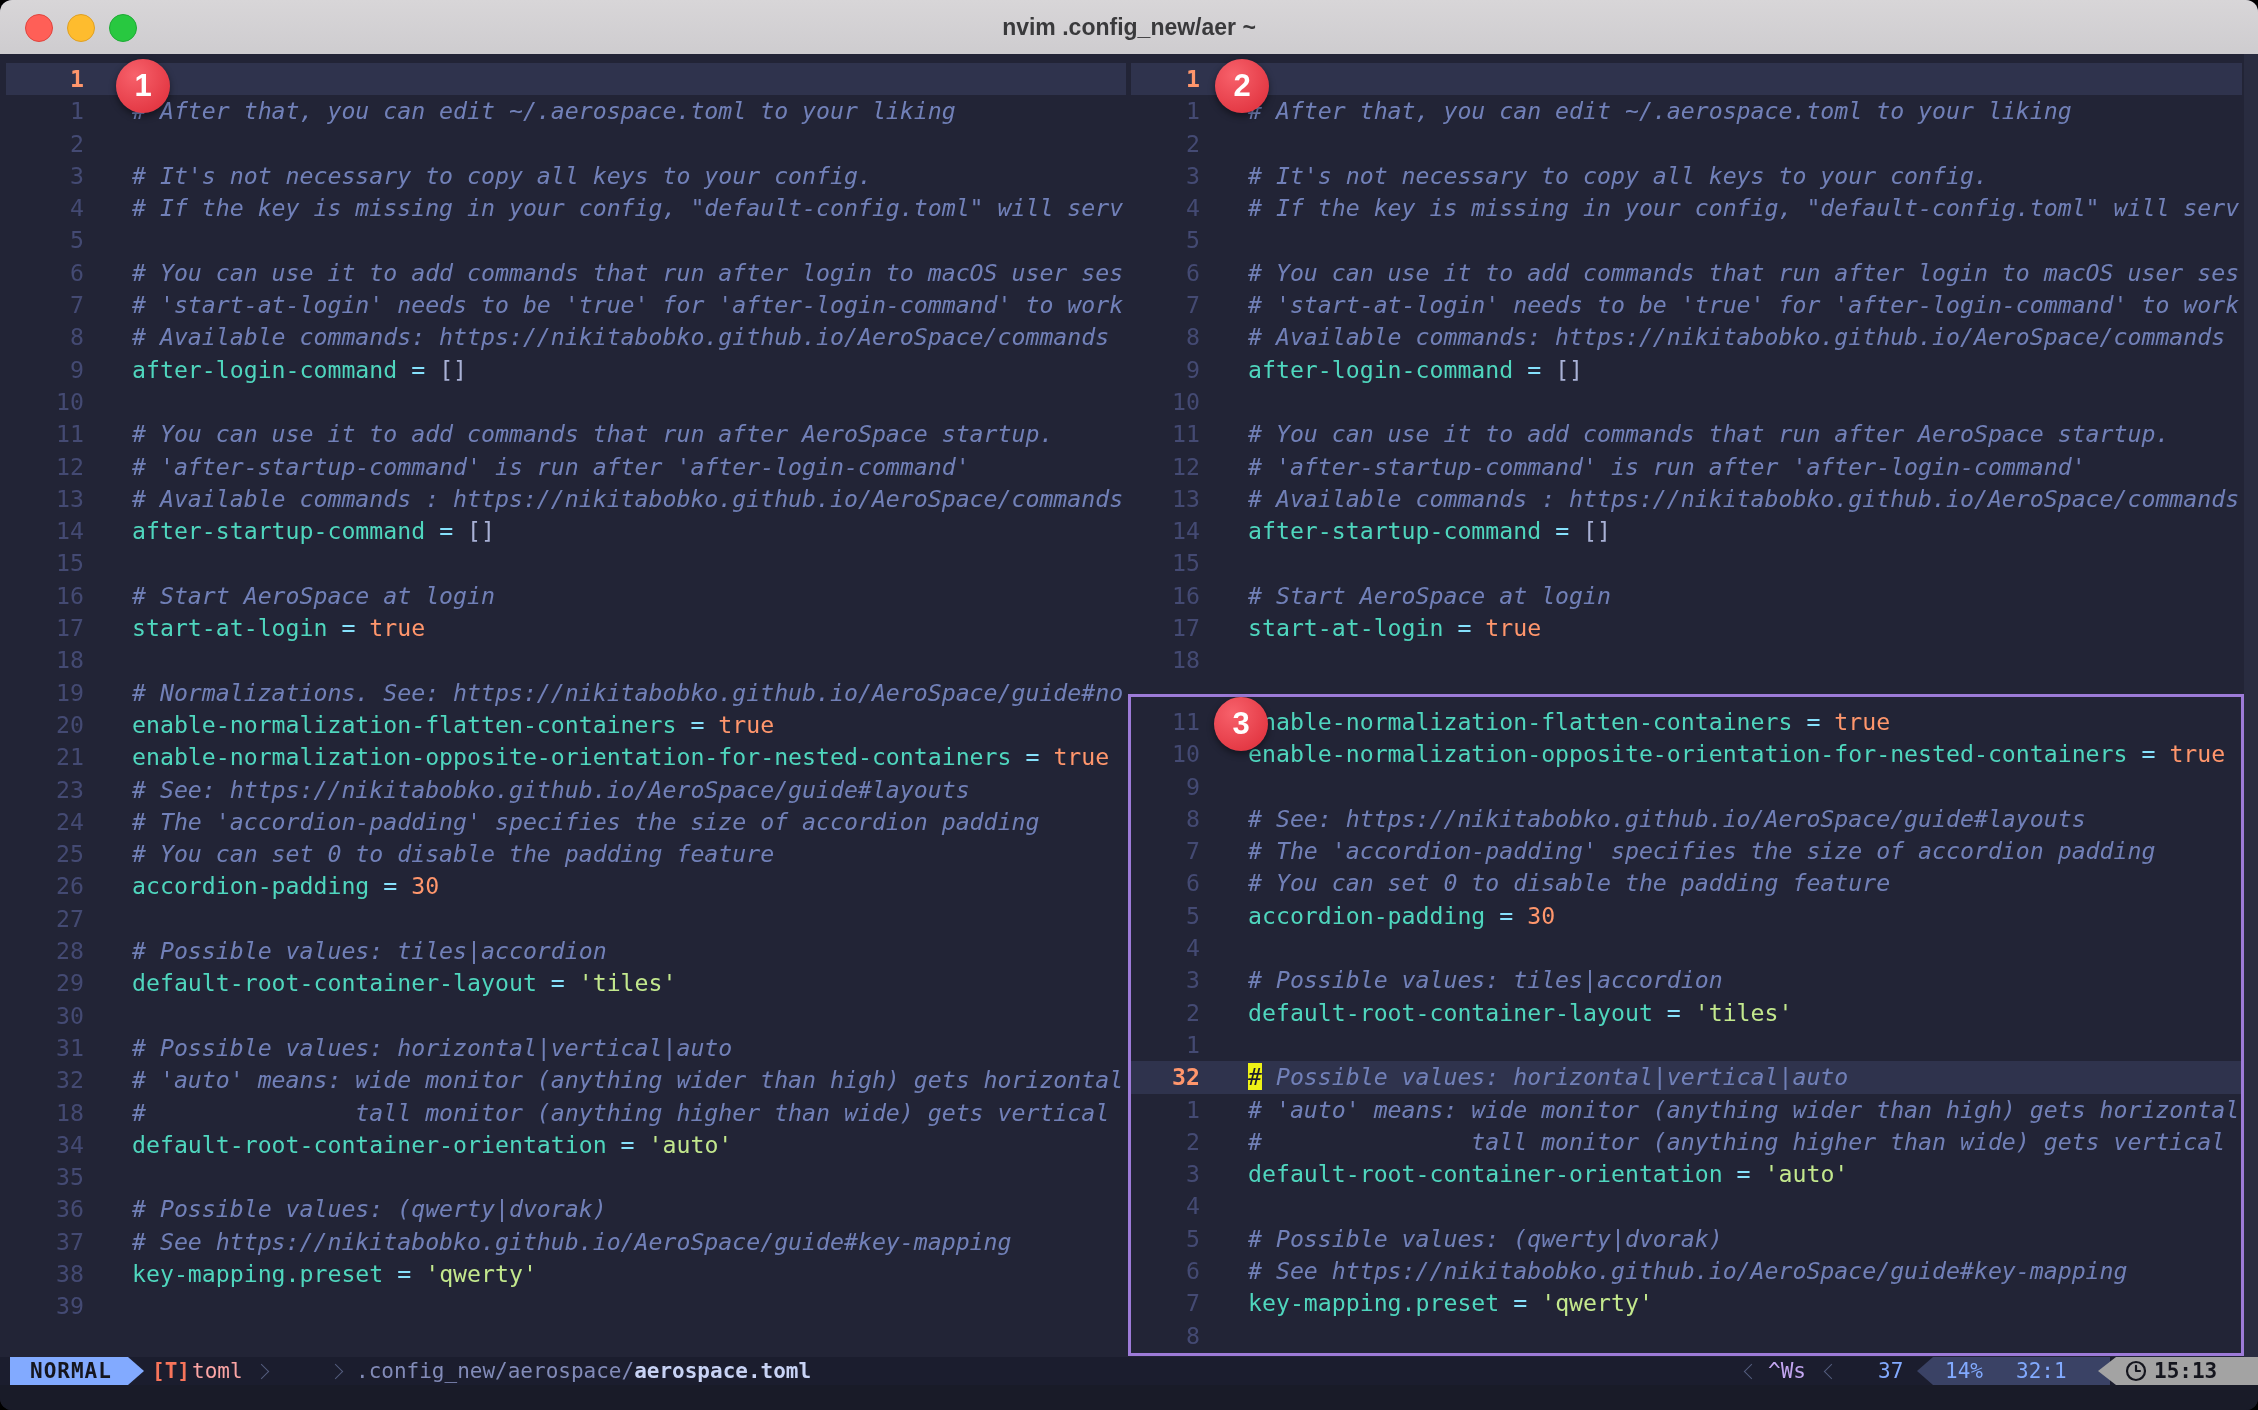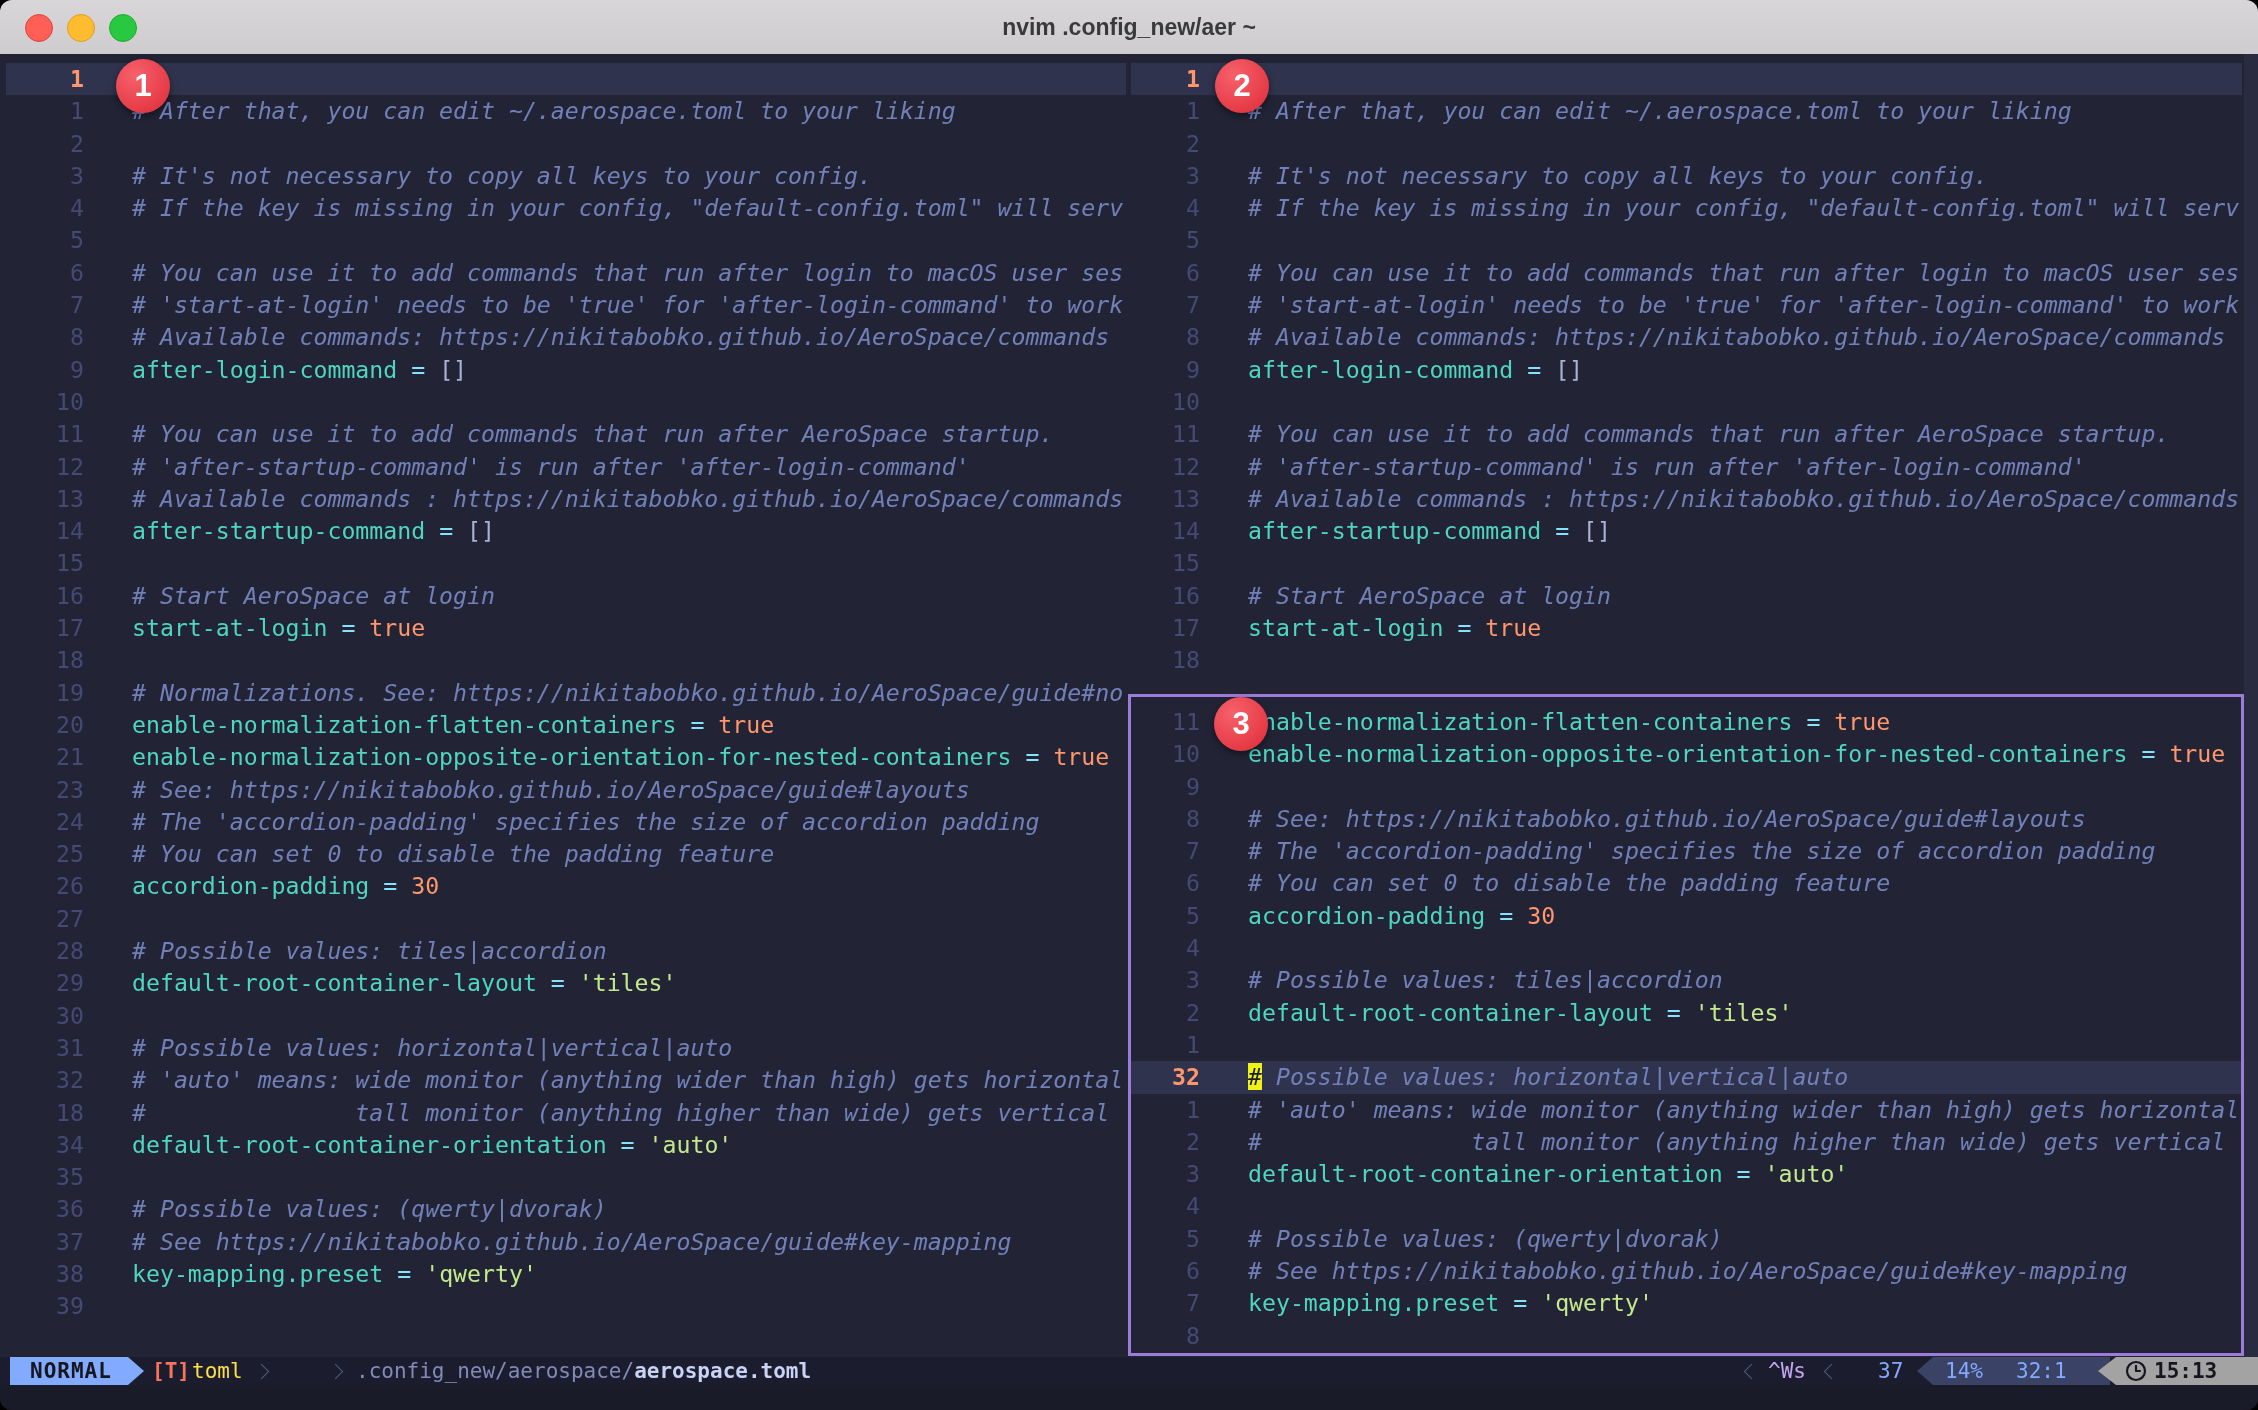--- a/index.html
+++ b/index.html
@@ -46,21 +46,21 @@
   .badge-2{left:1215px;top:5px;}
   .badge-3{left:1214px;top:643px;}
   
   .statusbar{position:absolute;left:0;top:1357px;width:2258px;height:28px;background:#1b1d2e;
              font-size:21px;color:#9aa5ce;}
   .sb{position:absolute;top:0;height:28px;line-height:28px;}
   .sb-mode{left:10px;width:134px;background:#82aaff;color:#15161e;font-weight:700;text-align:left;
            padding-left:20px;box-sizing:border-box;letter-spacing:1px;
            clip-path:polygon(0 0,calc(100% - 16px) 0,100% 50%,calc(100% - 16px) 100%,0 100%);}
   .sb-ft-icon{left:152px;color:#f7745a;font-weight:600;}
-  .sb-ft-name{left:192px;color:#fde047;}
+  .sb-ft-name{left:192px;color:#fca5a5;}
   .chev{position:absolute;top:9px;width:10px;height:10px;border-right:1.5px solid #545c7e;border-top:1.5px solid #545c7e;}
   .chev-r{transform:rotate(45deg);}
   .chev-l{transform:rotate(-135deg);}
   .sb-path{left:356px;}
   .sb-path .dir{color:#828bb8;}
   .sb-path .file{color:#c8d3f5;font-weight:600;}
   .sb-keymap{left:1768px;color:#c3a6f0;}
   .sb-count{left:1878px;color:#82aaff;}
   .sb-progress{left:1917px;width:193px;background:#3a4265;color:#82aaff;
                clip-path:polygon(16px 0,100% 0,100% 100%,16px 100%,0 50%);}

